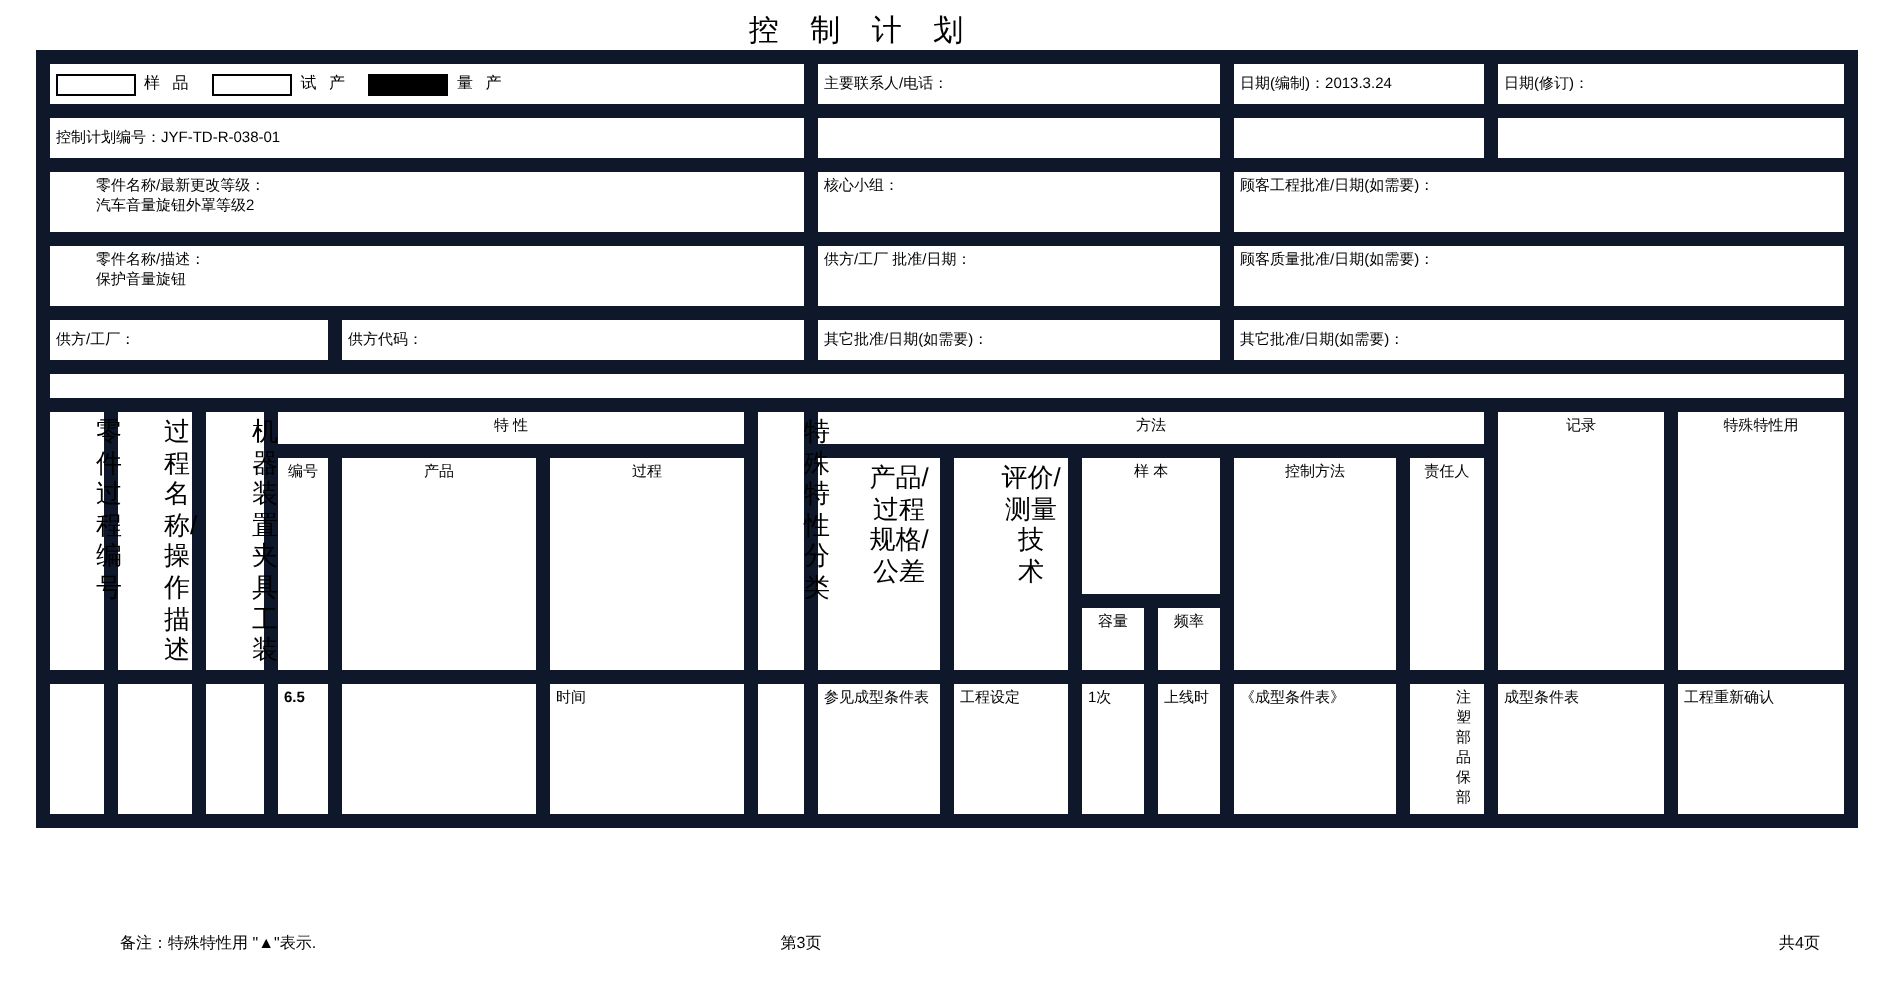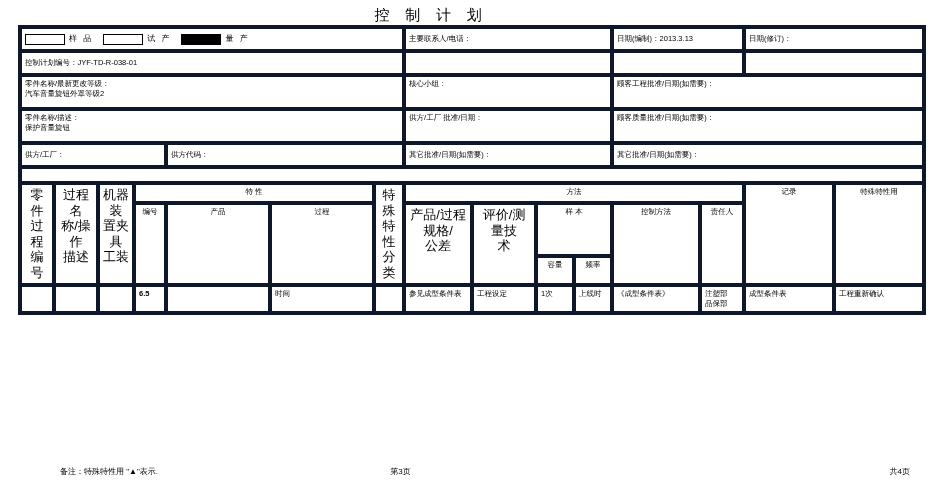--- a/index.html
+++ b/index.html
@@ -35,21 +35,21 @@
     position: absolute;
     left: 18px;
     top: 25px;
     width: 904px;
     border-collapse: collapse;
     table-layout: fixed;
     font-size: 7.5px;
     font-family: "Liberation Sans", sans-serif;
   }
   table.main td {
-    border: 4px solid #0f172a;
+    border: 7px solid #0f172a;
     padding: 2px 3px;
     vertical-align: top;
     line-height: 1.35;
     height: 11px;
   }
   td.nb { border: none; }
   .boxrow {
     display: flex;
     align-items: center;
     gap: 4px;
@@ -63,21 +63,21 @@
     background: #fff;
   }
   .smallbox.filled {
     background: #000;
   }
   .boxlabel {
     letter-spacing: 2px;
     font-size: 8px;
     padding-right: 6px;
   }
-  .blockline { display: block; }
+  .blockline { display: block; margin-left: 20px; }
   
   td.ch {
     text-align: center;
     vertical-align: middle;
     font-size: 7.5px;
     padding: 1px 1px;
     line-height: 1.25;
   }
   td.body-cell {
     height: 22px;
@@ -149,21 +149,21 @@
         <div class="boxrow">
           <span class="smallbox"></span>
           <span class="boxlabel">样  品</span>
           <span class="smallbox"></span>
           <span class="boxlabel">试  产</span>
           <span class="smallbox filled"></span>
           <span class="boxlabel">量  产</span>
         </div>
       </td>
       <td colspan="4" style="vertical-align:middle">主要联系人/电话：</td>
-      <td colspan="2" style="vertical-align:middle">日期(编制)：2013.3.13</td>
+      <td colspan="2" style="vertical-align:middle">日期(编制)：2013.3.24</td>
       <td colspan="2" style="vertical-align:middle">日期(修订)：</td>
     </tr>
 
     <tr>
       <td colspan="7" style="height:16px;vertical-align:middle">控制计划编号：JYF-TD-R-038-01</td>
       <td colspan="4" class="nb"></td>
       <td colspan="2" class="nb"></td>
       <td colspan="2" class="nb"></td>
     </tr>
 

